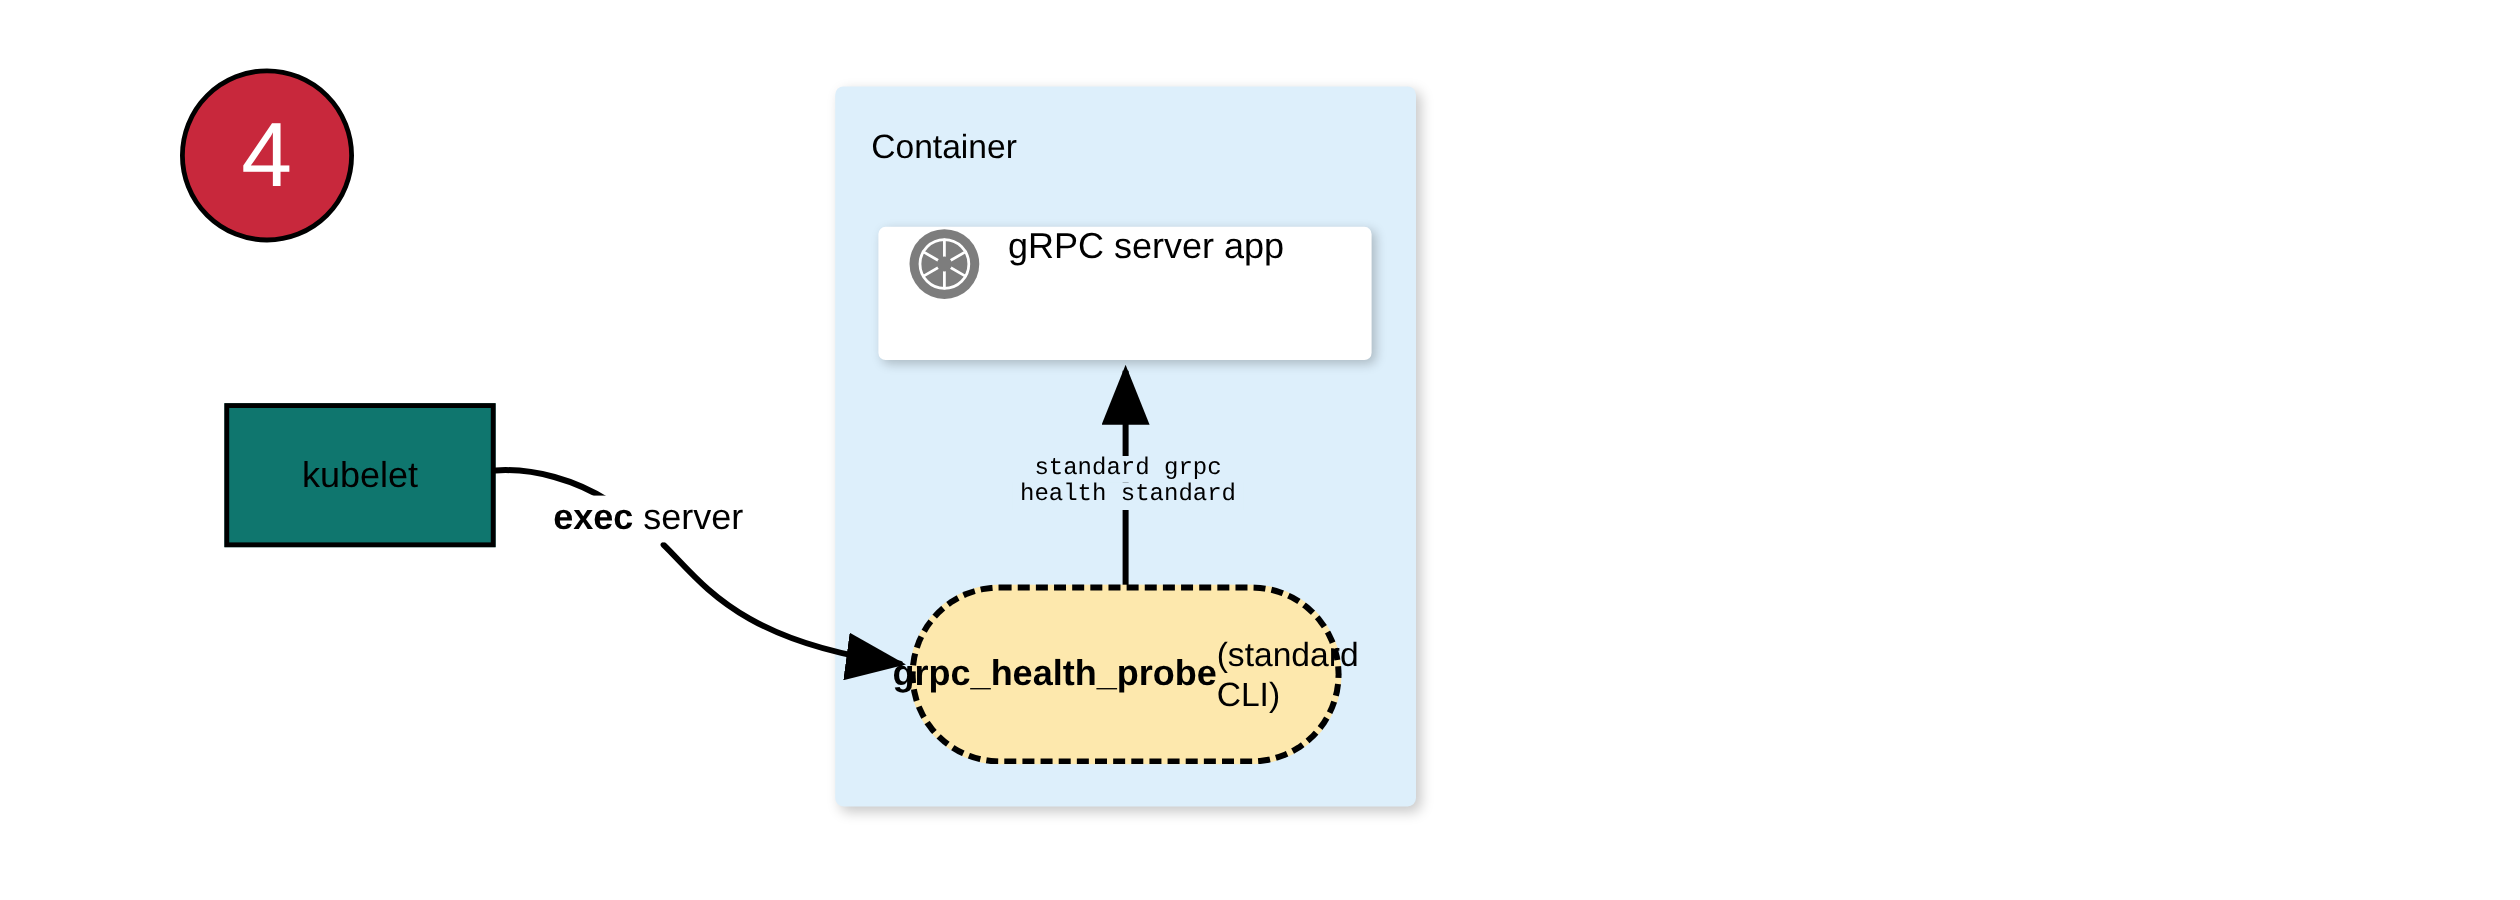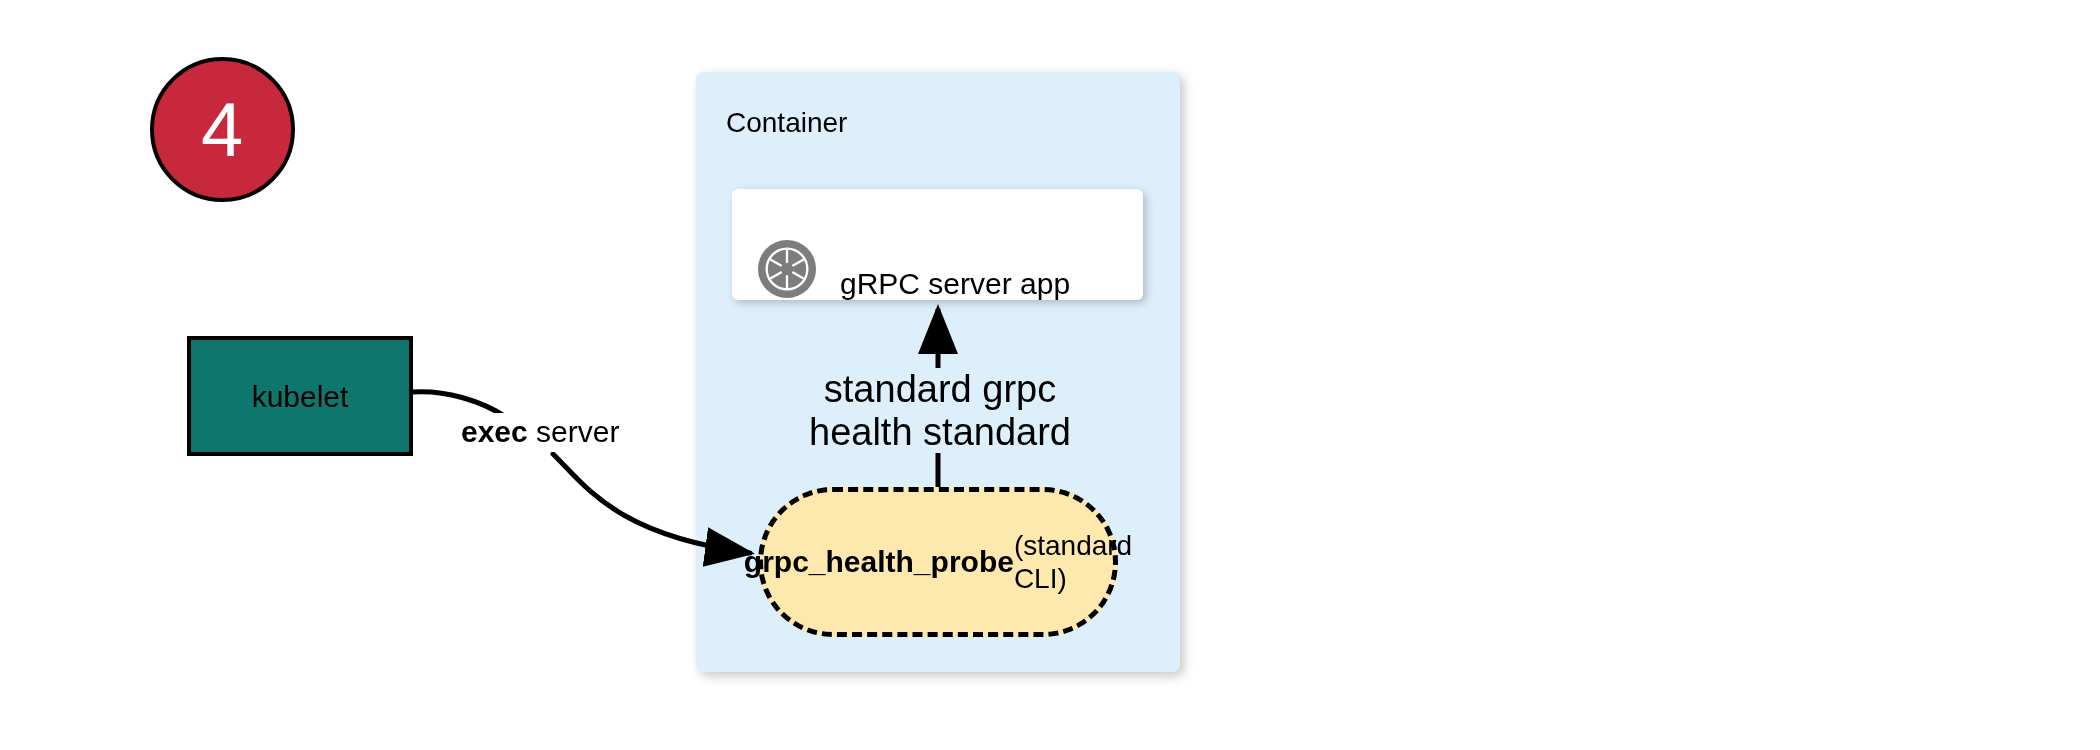--- a/index.html
+++ b/index.html
@@ -105,21 +105,21 @@
   .server-card {
     position: absolute;
     left: 732px;
     top: 189px;
     width: 411px;
     height: 111px;
     background: #ffffff;
     border-radius: 6px;
     box-shadow: 3px 3px 9px rgba(0, 0, 0, 0.22);
     display: flex;
-    align-items: flex-end;
+    align-items: flex-start;
     z-index: 4;
   }
   .aperture-icon {
     margin-left: 24px;
     width: 62px;
     height: 62px;
     flex: 0 0 auto;
   }
   .server-card-label {
     margin-left: 22px;
@@ -132,26 +132,27 @@
     position: absolute;
     left: 900px;
     top: 295px;
     width: 80px;
     height: 215px;
     z-index: 2;
   }
   .protocol-label {
     position: absolute;
     left: 760px;
-    top: 368px;
+    top: 380px;
     width: 360px;
     text-align: center;
-    font-size: 38px;
+    font-size: 20px;
     line-height: 1.12;
     z-index: 3;
+    font-family: Liberation Mono, monospace;
   }
   .protocol-label span {
     background: #ddeffb;
     padding: 0 6px;
     display: inline-block;
   }
 
   
   .probe-node {
     position: absolute;

